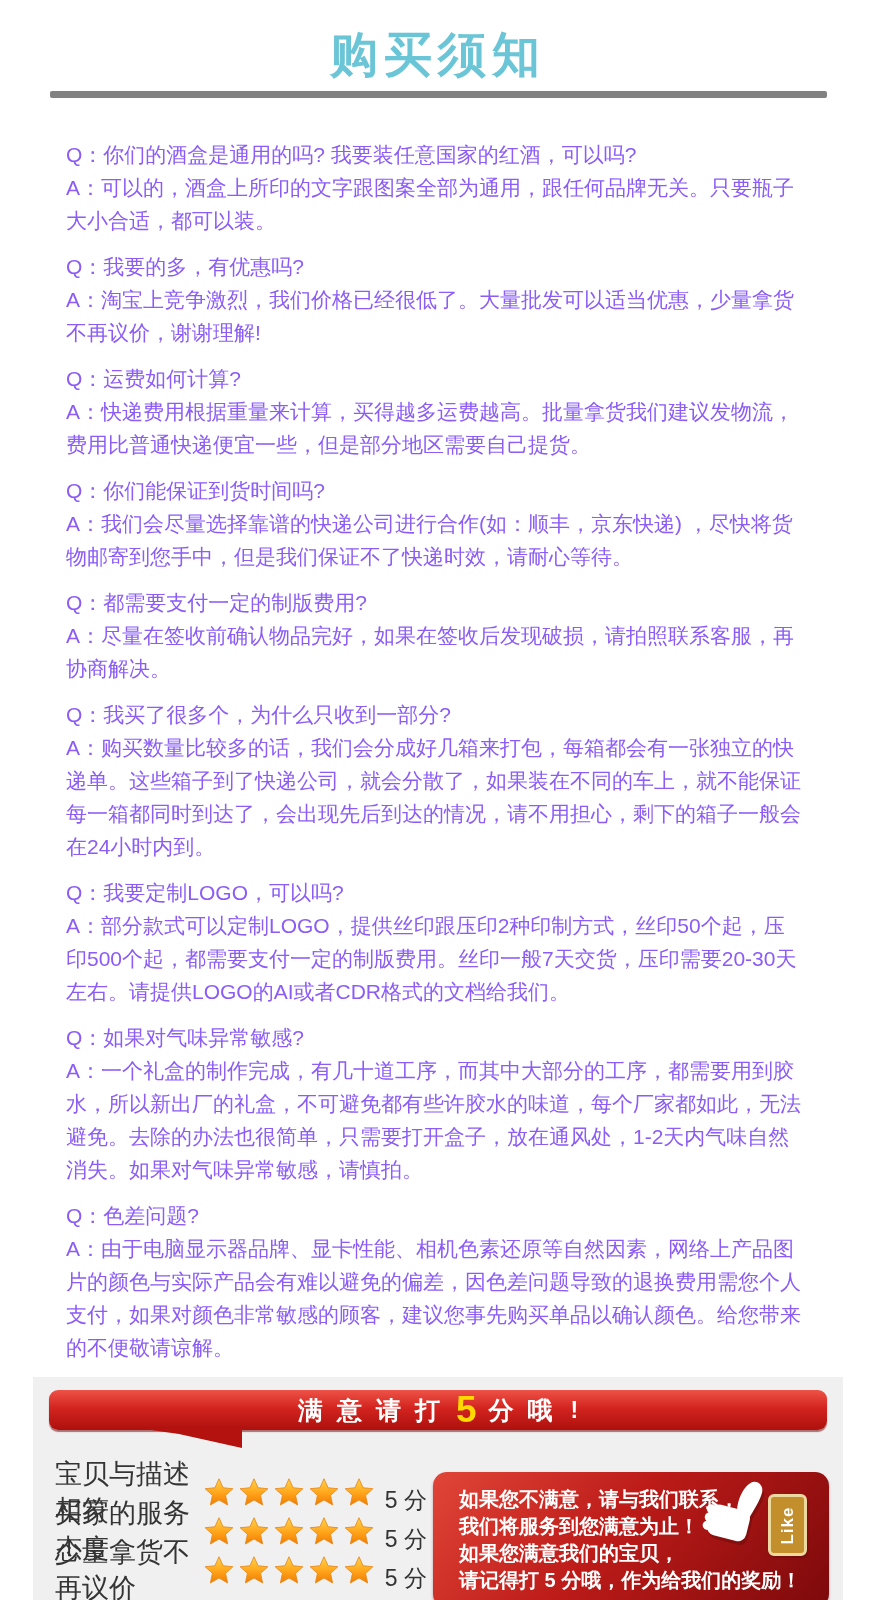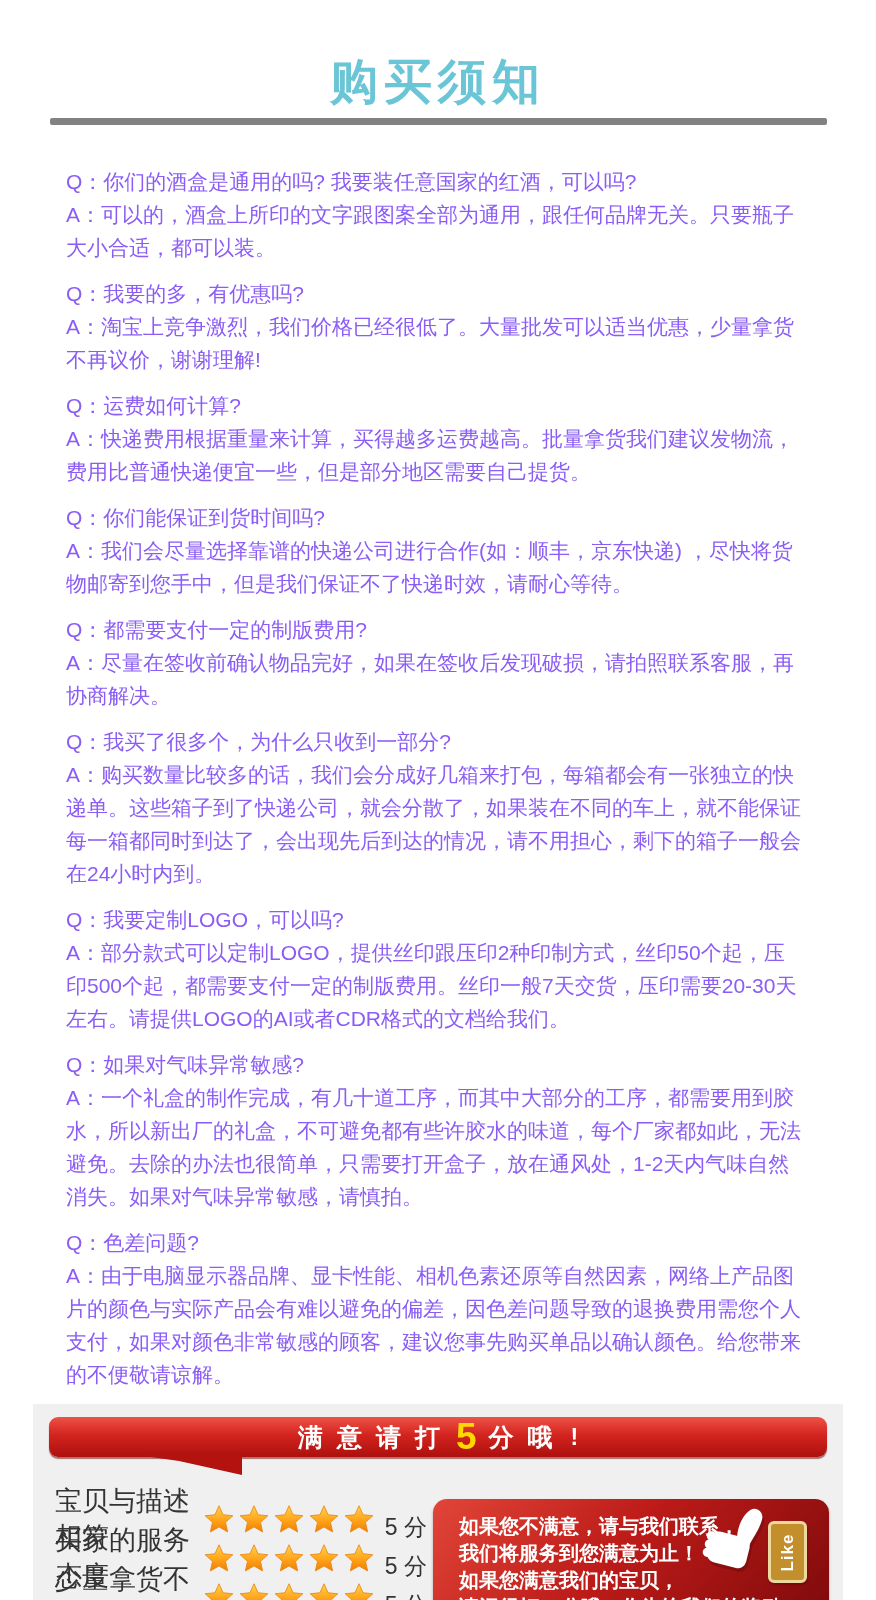--- a/index.html
+++ b/index.html
@@ -1,19 +1,19 @@
 <!DOCTYPE html>
 <html><head>
 <meta charset="utf-8">
 <style>
   html,body{margin:0;padding:0;background:#ffffff;}
   .page{width:876px;min-height:1600px;background:#ffffff;font-family:"Liberation Sans",sans-serif;position:relative;overflow:hidden;}
 
   
-  .header{padding-top:34px;margin-top:20px;}
+  .header{padding-top:27px;}
   .page-title{text-align:center;font-size:48px;font-weight:bold;color:#6ac5d6;letter-spacing:6px;line-height:56px;}
   .divider{width:777px;height:7px;background:#828282;margin:8px auto 0 auto;border-radius:2px;}
 
   
   .faq{padding:40px 74px 0 66px;font-size:21px;line-height:33px;color:#8b5cf6;}
   .faq-item{margin-bottom:13px;}
   .faq-q{white-space:pre-wrap;}
   .faq-a{white-space:pre-wrap;}
 
   

